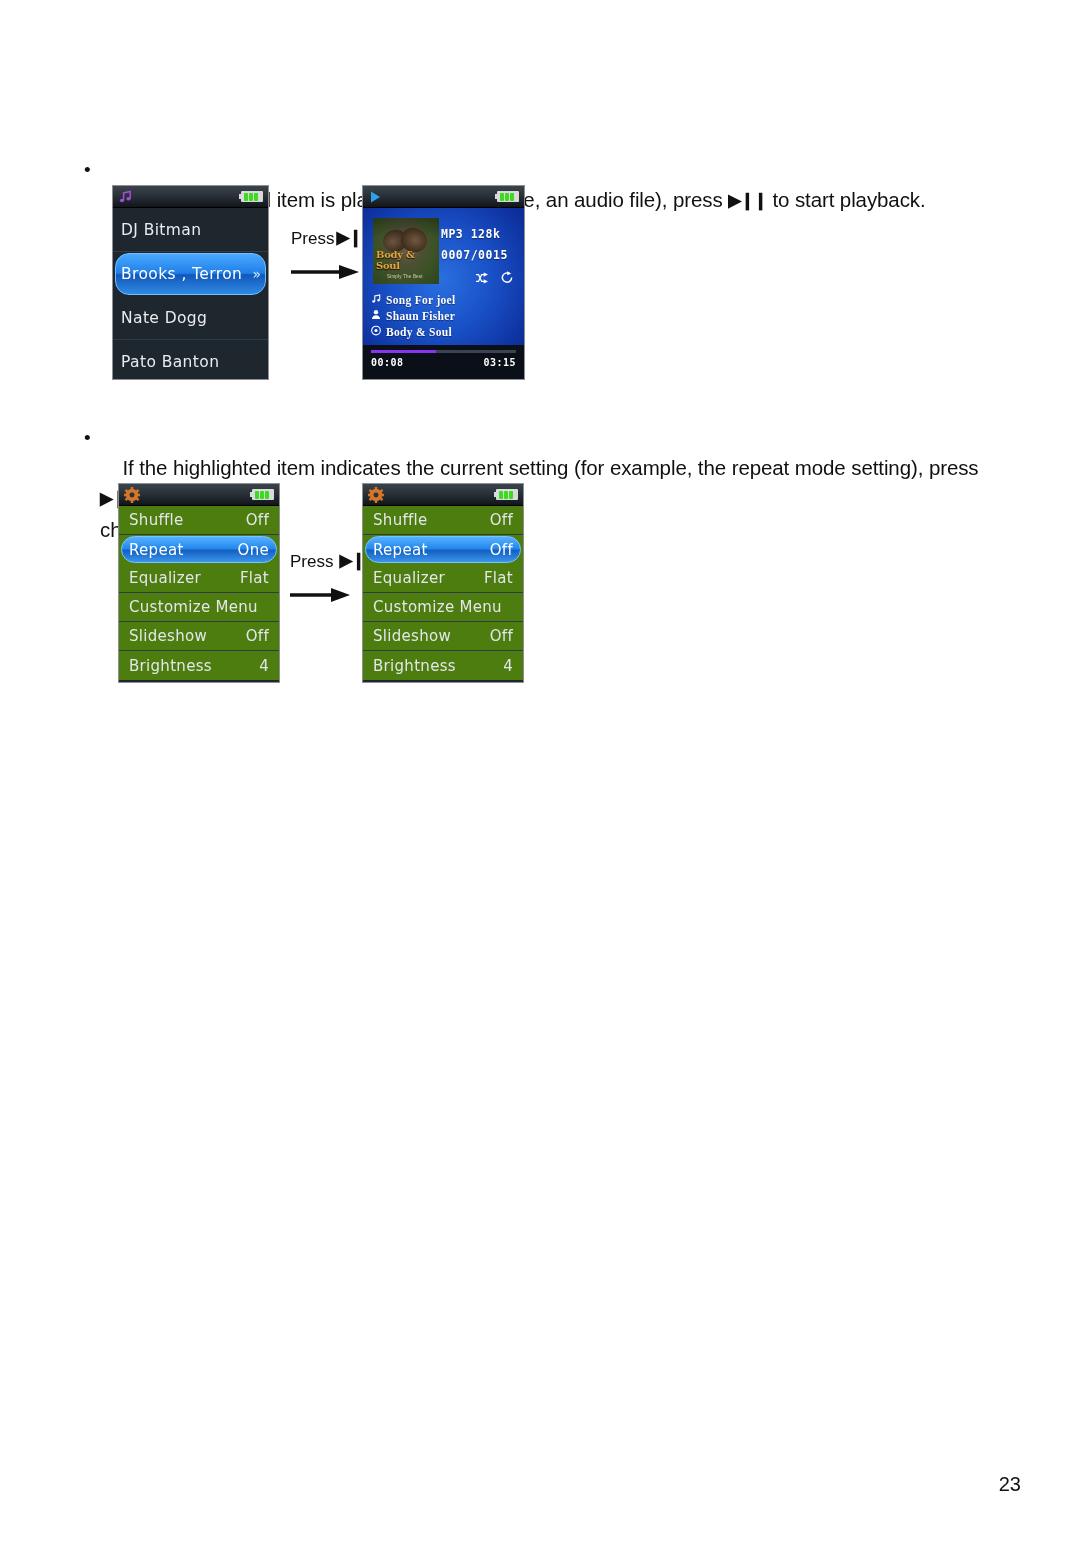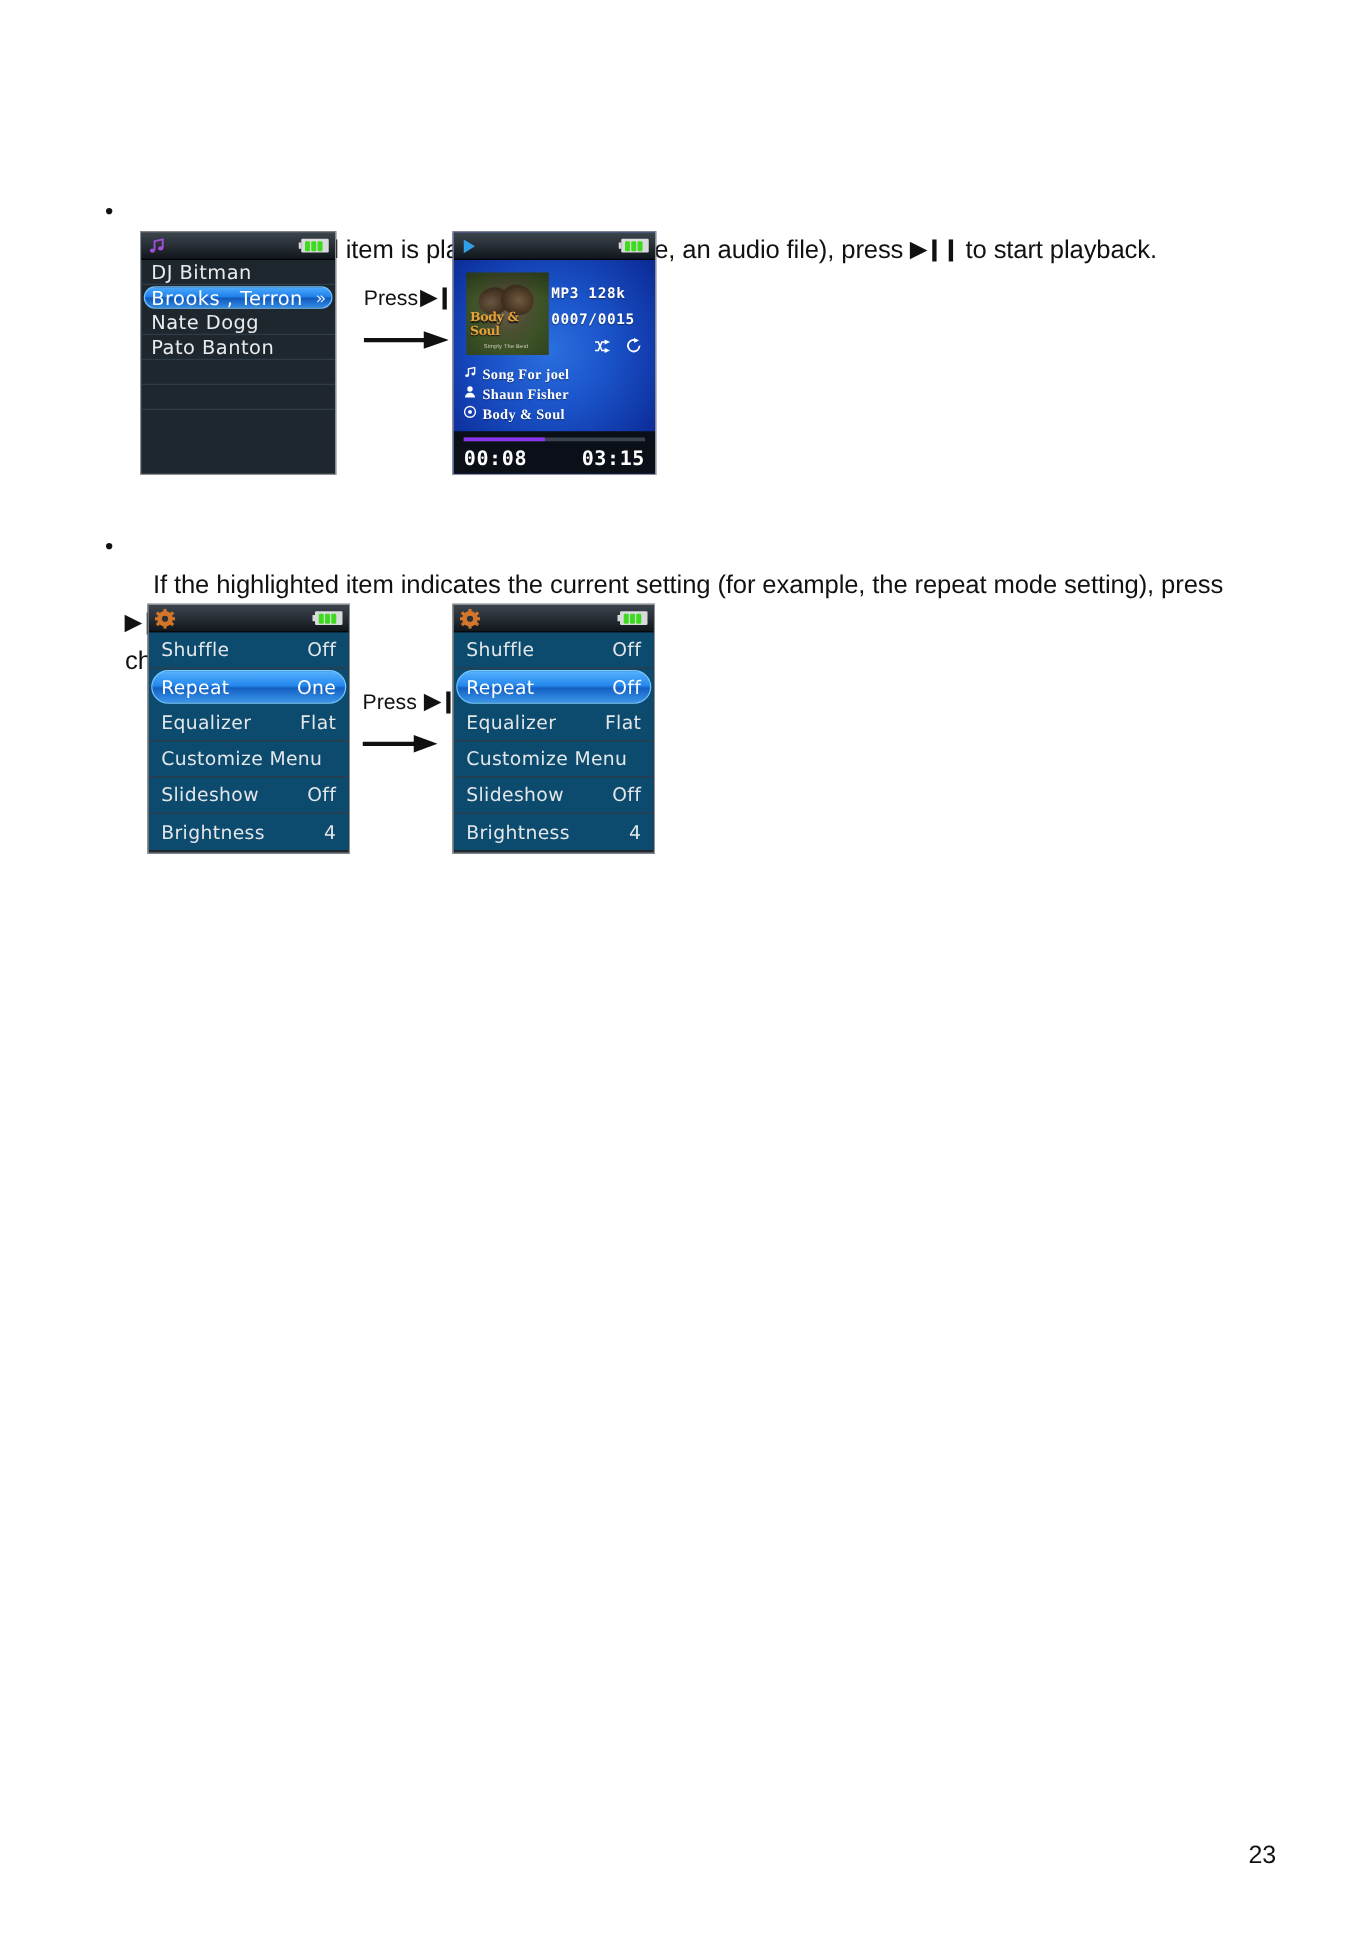--- a/index.html
+++ b/index.html
@@ -53,21 +53,21 @@
     width:2px; height:5px; background:#d9dadc;
   }
   .battery .cell {
     width:4px; height:8px; background:#3cdb1e; margin-right:1px;
     border-radius:1px;
   }
 
   
   .list-body { width:100%; }
   .list-row {
-    height:20px; display:flex; align-items:flex-end;
+    height:44px; display:flex; align-items:center;
     padding:0 8px; position:relative;
     border-bottom:1px solid #2f3b45;
     font-size:15.5px; color:#e9ecee;
     letter-spacing:0.4px;
     font-family:"DejaVu Sans", sans-serif;
   }
   .list-row.sel {
     border-bottom:none;
     background:transparent;
   }
@@ -152,26 +152,26 @@
     height:3px; width:100%; background:#3a4450; position:relative;
   }
   .progress-fill {
     position:absolute; left:0; top:0; height:3px;
     background:#8b34f0;
   }
   .np-times {
     display:flex; justify-content:space-between;
     margin-top:4px;
     font-family:"DejaVu Sans Mono", monospace;
-    font-size:16px; font-weight:bold; color:#ffffff;
+    font-size:10px; font-weight:bold; color:#ffffff;
     letter-spacing:0.5px;
   }
 
   
-  .set-body { width:100%; background:#0c4a6e; }
+  .set-body { width:100%; background:#4d7c0f; }
   .set-row {
     height:29px; display:flex; align-items:center; justify-content:space-between;
     padding:0 10px; position:relative;
     border-bottom:1px solid #2f3b45;
     font-size:15px; color:#e3e7ea;
     font-family:"DejaVu Sans", sans-serif;
     letter-spacing:0.3px;
   }
   .set-row:last-child { border-bottom:none; }
   .set-row.sel { border-bottom:none; }

